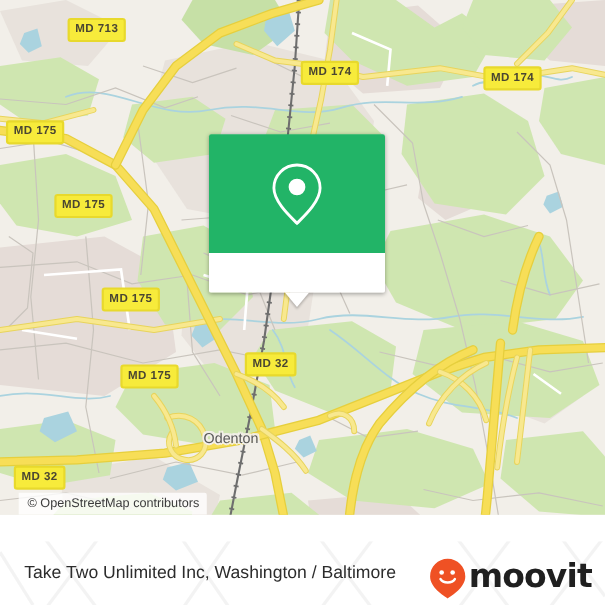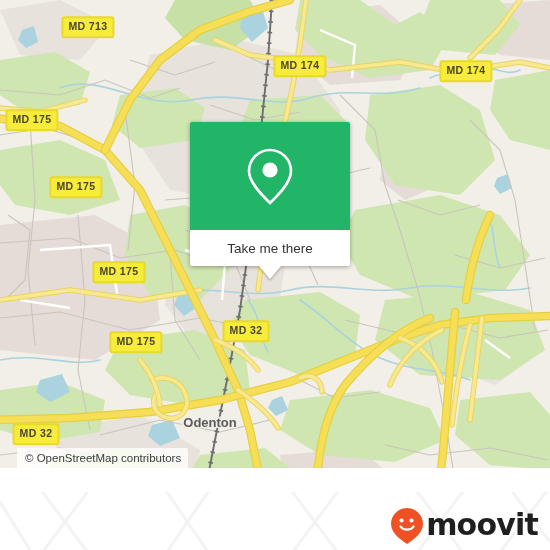--- a/index.html
+++ b/index.html
@@ -360,31 +360,30 @@
     <div class="shield" style="left:88px;  top:27px;">MD 713</div>
     <div class="shield" style="left:300px; top:66px;">MD 174</div>
     <div class="shield" style="left:466px; top:71px;">MD 174</div>
     <div class="shield" style="left:32px;  top:120px;">MD 175</div>
     <div class="shield" style="left:76px;  top:187px;">MD 175</div>
     <div class="shield" style="left:119px; top:272px;">MD 175</div>
     <div class="shield" style="left:136px; top:342px;">MD 175</div>
     <div class="shield" style="left:246px; top:331px;">MD 32</div>
     <div class="shield" style="left:36px;  top:434px;">MD 32</div>
 
-    <div class="place-label" style="left:210px; top:422px;font-weight:bold;">Odenton</div>
+    <div class="place-label" style="left:210px; top:398px;">Odenton</div>
 
     <div id="popup">
       <div id="popup-image" style="background:#22b467;">
         <svg width="56" height="62" viewBox="0 0 56 62">
           <path d="M28 5 C16.4 5 7 14.4 7 26 C7 38.5 22 52 28 58 C34 52 49 38.5 49 26 C49 14.4 39.6 5 28 5 Z" fill="none" stroke="#ffffff" stroke-width="2.6"></path>
           <circle cx="28" cy="25" r="7.6" fill="#ffffff"></circle>
         </svg>
       </div>
       <div id="popup-action">
-        <span>Take me there</span>
         <div id="popup-tail"></div>
       </div>
     </div>
 
     <div id="attribution">© OpenStreetMap contributors</div>
   </div>
 
   <div id="footer">
 
     <svg id="footer-watermark" viewBox="0 0 550 58" preserveAspectRatio="none">
@@ -396,20 +395,21 @@
         <path d="M285,-10 L345,70"></path>
         <path d="M345,-10 L285,70"></path>
         <path d="M410,-10 L470,70"></path>
         <path d="M470,-10 L410,70"></path>
         <path d="M505,-10 L550,50"></path>
         <path d="M550,-5 L500,60"></path>
         <path d="M0,10 L30,58"></path>
       </g>
     </svg>
 
+    <div id="footer-title">Take Two Unlimited Inc, Washington / Baltimore</div>
 
     <div id="brand">
       <svg width="34" height="38" viewBox="0 0 34 38">
         <path d="M17 1 C8.2 1 1 8.2 1 17 C1 27 13 34 17 37 C21 34 33 27 33 17 C33 8.2 25.8 1 17 1 Z" fill="#ef5124"></path>
         <circle cx="11.5" cy="13.5" r="2.1" fill="#ffffff"></circle>
         <circle cx="21.5" cy="13.5" r="2.1" fill="#ffffff"></circle>
         <path d="M10.5 19.5 C13 23.6 21 23.6 23.5 19.5" fill="none" stroke="#ffffff" stroke-width="2.3" stroke-linecap="round"></path>
       </svg>
       <span id="brand-word">moovit</span>
     </div>

